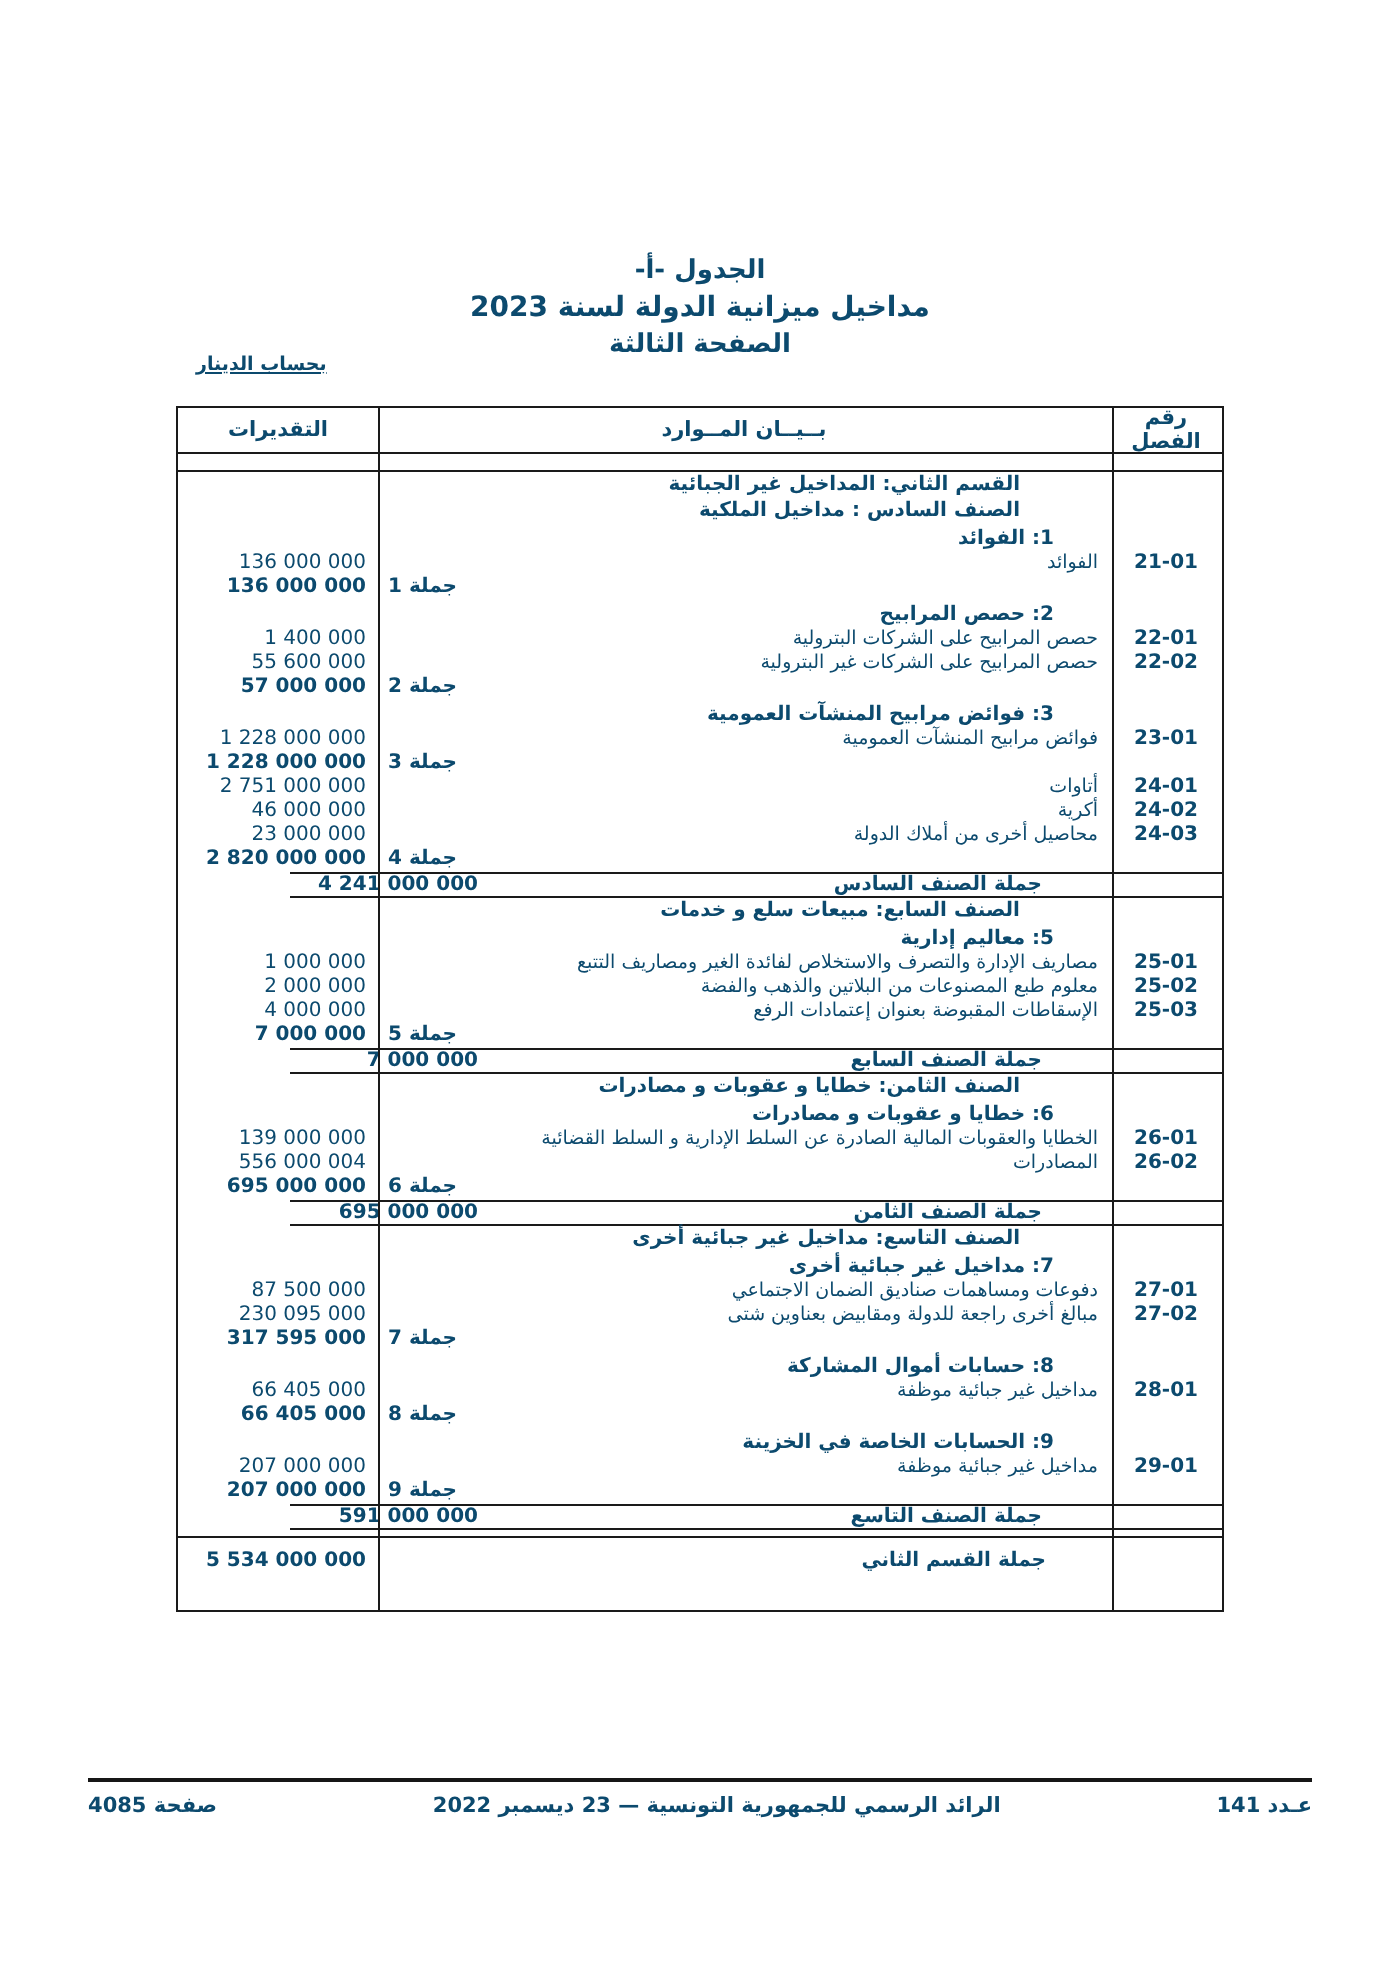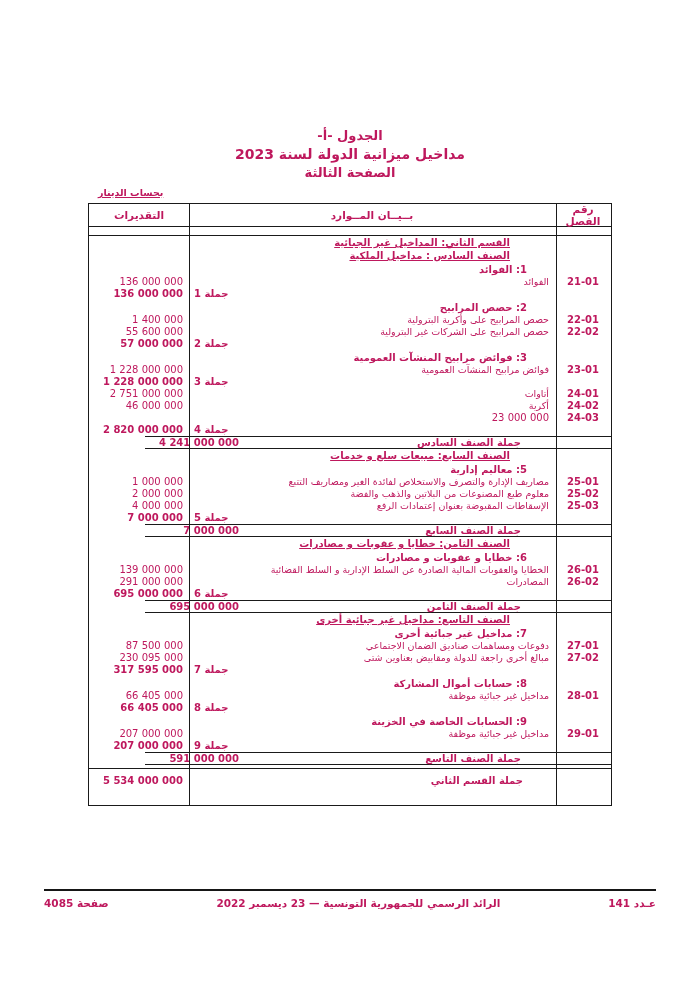--- a/index.html
+++ b/index.html
@@ -1,42 +1,42 @@
 <!DOCTYPE html>
 <html lang="ar" dir="rtl"><head>
 <meta charset="utf-8">
 <style>
   html,body{margin:0;padding:0;background:#fff;}
   .page{position:relative;width:700px;height:989px;background:#ffffff;overflow:hidden;
-        font-family:"DejaVu Sans",sans-serif;color:#be185d;direction:rtl;}
+        font-family:"DejaVu Sans",sans-serif;color:#0c4a6e;direction:rtl;}
   
   .titles{position:absolute;top:127px;left:0;width:700px;text-align:center;font-weight:bold;}
   .titles .t1{font-size:13px;line-height:18px;}
   .titles .t2{font-size:14px;line-height:19px;}
   .titles .t3{font-size:13px;line-height:18px;}
-  .dinar{position:absolute;top:187px;left:98px;font-size:9.5px;font-weight:bold;
+  .dinar{position:absolute;top:177px;left:98px;font-size:9.5px;font-weight:bold;
          text-decoration:underline;direction:rtl;}
   
   .tbl{position:absolute;top:203px;left:88px;width:524px;height:603px;
        border:1px solid #1a1a1a;box-sizing:border-box;font-size:10px;}
   .vline{position:absolute;top:0;bottom:0;width:1px;background:#1a1a1a;}
   .v1{left:100px;} .v2{left:467px;}
   .thead{display:flex;direction:rtl;height:22px;border-bottom:1px solid #1a1a1a;
          align-items:center;font-weight:bold;font-size:10.5px;}
   .h-chap{width:56px;text-align:center;}
   .h-res{flex:1;text-align:center;}
   .h-est{width:100px;text-align:center;}
   .gapband{height:8px;border-bottom:1px solid #1a1a1a;}
   .tbody{position:relative;}
   .row{display:flex;direction:rtl;align-items:center;}
   .c-chap{width:56px;text-align:center;font-weight:bold;direction:ltr;font-size:10px;}
   .c-desc{flex:1;text-align:right;padding-right:6px;box-sizing:border-box;}
   .c-amt{width:100px;direction:ltr;text-align:right;padding-right:6px;box-sizing:border-box;
          font-size:10px;white-space:nowrap;}
-  .r-section{height:13px;line-height:13px;font-weight:bold;text-decoration:underline;}
+  .r-section{height:13px;line-height:13px;font-weight:bold;}
   .r-section .c-desc{padding-right:45px;}
   .r-group{height:14px;line-height:13px;font-weight:bold;padding-top:1px;box-sizing:border-box;}
   .r-group .c-desc{padding-right:28px;}
   .r-item{height:12px;line-height:12px;}
   .r-item .c-desc{font-size:9.5px;}
   .r-sum{height:12px;line-height:12px;font-weight:bold;}
   .r-sum .c-desc{text-align:left;padding-left:5px;}
   .r-cat_total{height:13px;line-height:11px;box-sizing:border-box;font-weight:bold;
                border-top:1px solid #1a1a1a;border-bottom:1px solid #1a1a1a;
                width:466px;margin-right:0;margin-left:56px;}
@@ -95,21 +95,21 @@
           <div class="c-desc">جملة 1</div>
           <div class="c-amt">136 000 000</div>
         </div>
         <div class="row r-group">
           <div class="c-chap"></div>
           <div class="c-desc">2: حصص المرابيح</div>
           <div class="c-amt"></div>
         </div>
         <div class="row r-item">
           <div class="c-chap">22-01</div>
-          <div class="c-desc">حصص المرابيح على وأكرية البترولية</div>
+          <div class="c-desc">حصص المرابيح على الشركات البترولية</div>
           <div class="c-amt">1 400 000</div>
         </div>
         <div class="row r-item">
           <div class="c-chap">22-02</div>
           <div class="c-desc">حصص المرابيح على الشركات غير البترولية</div>
           <div class="c-amt">55 600 000</div>
         </div>
         <div class="row r-sum">
           <div class="c-chap"></div>
           <div class="c-desc">جملة 2</div>
@@ -135,20 +135,21 @@
           <div class="c-desc">أتاوات</div>
           <div class="c-amt">2 751 000 000</div>
         </div>
         <div class="row r-item">
           <div class="c-chap">24-02</div>
           <div class="c-desc">أكرية</div>
           <div class="c-amt">46 000 000</div>
         </div>
         <div class="row r-item">
           <div class="c-chap">24-03</div>
+          <div class="c-desc">محاصيل أخرى من أملاك الدولة</div>
           <div class="c-amt">23 000 000</div>
         </div>
         <div class="row r-sum">
           <div class="c-chap"></div>
           <div class="c-desc">جملة 4</div>
           <div class="c-amt">2 820 000 000</div>
         </div>
         <div class="row r-cat_total">
           <div class="c-desc">جملة الصنف السادس</div>
           <div class="c-amt">4 241 000 000</div>
@@ -198,21 +199,21 @@
           <div class="c-amt"></div>
         </div>
         <div class="row r-item">
           <div class="c-chap">26-01</div>
           <div class="c-desc">الخطايا والعقوبات المالية الصادرة عن السلط الإدارية و السلط القضائية</div>
           <div class="c-amt">139 000 000</div>
         </div>
         <div class="row r-item">
           <div class="c-chap">26-02</div>
           <div class="c-desc">المصادرات</div>
-          <div class="c-amt">291 000 000</div>
+          <div class="c-amt">556 000 004</div>
         </div>
         <div class="row r-sum">
           <div class="c-chap"></div>
           <div class="c-desc">جملة 6</div>
           <div class="c-amt">695 000 000</div>
         </div>
         <div class="row r-cat_total">
           <div class="c-desc">جملة الصنف الثامن</div>
           <div class="c-amt">695 000 000</div>
         </div>

